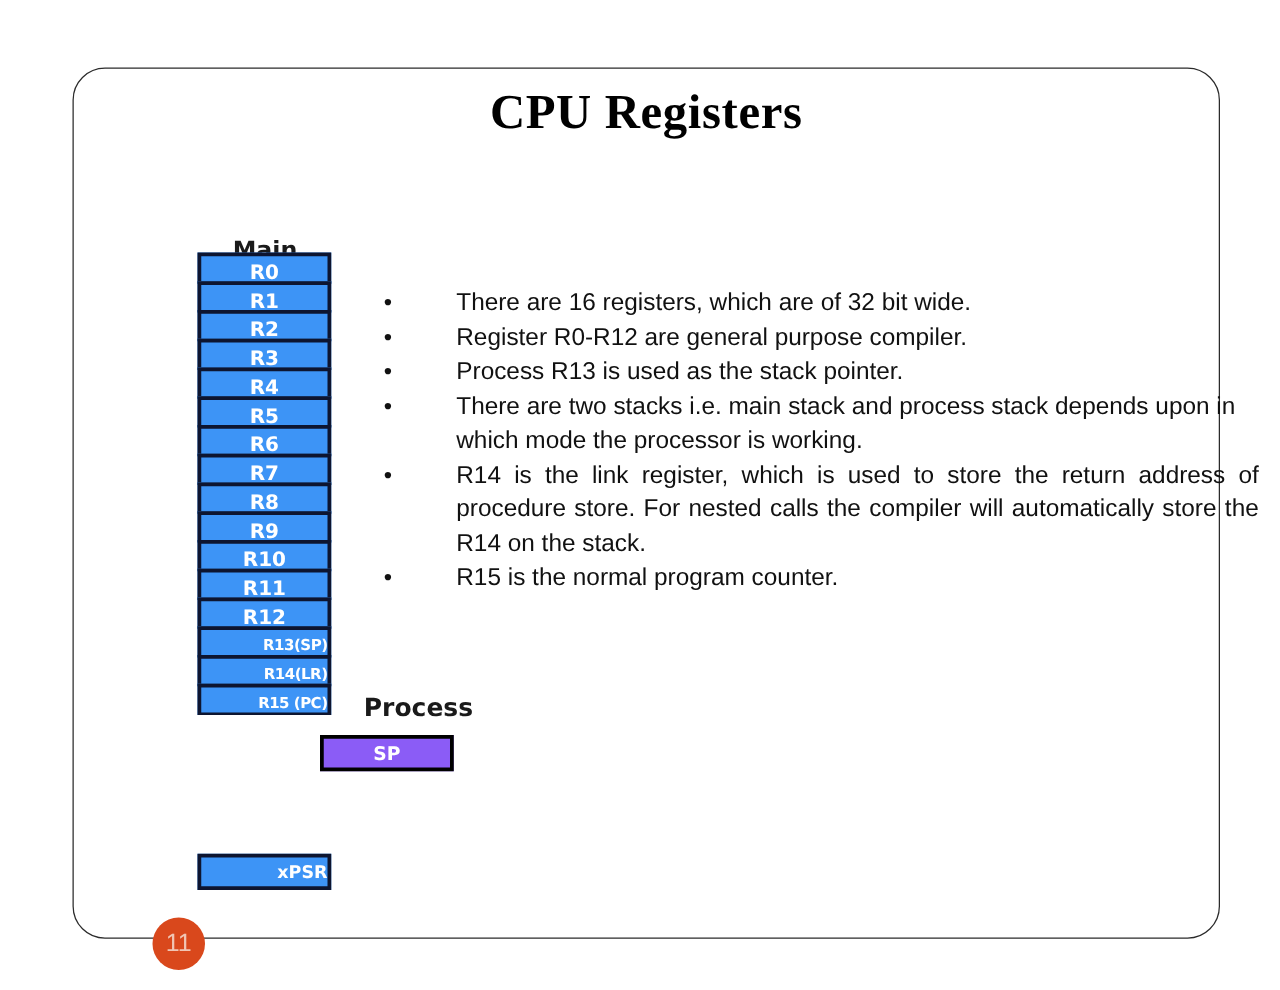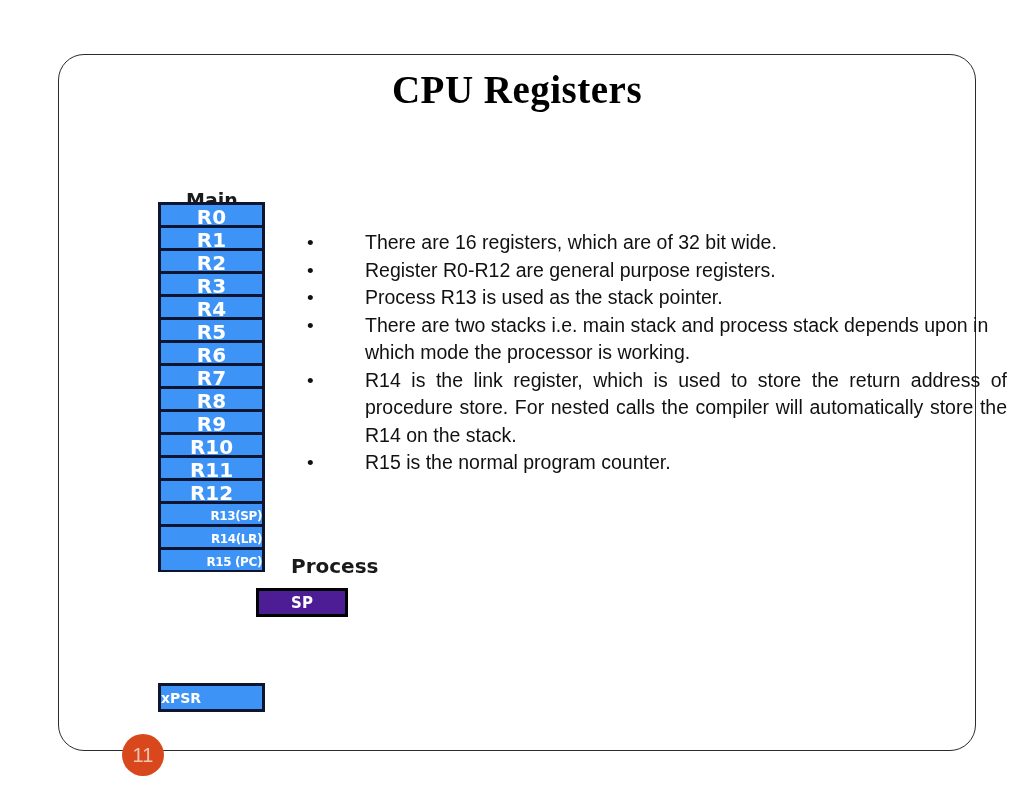--- a/index.html
+++ b/index.html
@@ -65,38 +65,38 @@
   .reg-cell {
     height: 25px;
     line-height: 25px;
     background: #3d94f6;
     border: 3px solid #0d1530;
     border-bottom-width: 2px;
     margin-top: -2px;
     text-align: center;
     font-family: "DejaVu Sans", sans-serif;
     font-weight: bold;
-    font-size: 20px;
+    font-size: 16px;
     color: #ffffff;
     box-sizing: border-box;
     position: relative;
   }
   .reg-cell:first-child { margin-top: 0; }
   .reg-cell.wide-label { font-size: 12px; letter-spacing: -0.4px; text-align: right; }
 
   #xpsr-cell {
     position: absolute;
     left: 99px;
     top: 628px;
     width: 107px;
     height: 29px;
     line-height: 25px;
     background: #3d94f6;
     border: 3px solid #0d1530;
-    text-align: left;
+    text-align: right;
     font-family: "DejaVu Sans", sans-serif;
     font-weight: bold;
     font-size: 14px;
     color: #ffffff;
     box-sizing: border-box;
   }
 
   
   #process-stack-label {
     position: absolute;
@@ -105,24 +105,24 @@
     font-family: "DejaVu Sans", sans-serif;
     font-weight: bold;
     font-size: 20px;
     color: #1a1a1a;
   }
 
   #sp-cell {
     position: absolute;
     left: 197px;
     top: 533px;
-    width: 92px;
+    width: 107px;
     height: 29px;
     line-height: 24px;
-    background: #4c1d95;
+    background: #8b5cf6;
     border: 3px solid #000000;
     text-align: center;
     font-family: "DejaVu Sans", sans-serif;
     font-weight: bold;
     font-size: 15px;
     color: #ffffff;
     box-sizing: border-box;
   }
 
   
@@ -206,21 +206,21 @@
 
   <div id="sp-cell">SP</div>
 
   <div id="bullet-list">
       <div class="bullet-item">
         <span class="bullet-marker">•</span>
         <span class="bullet-text">There are 16 registers, which are of 32 bit wide.</span>
       </div>
       <div class="bullet-item">
         <span class="bullet-marker">•</span>
-        <span class="bullet-text">Register R0-R12 are general purpose registers.</span>
+        <span class="bullet-text">Register R0-R12 are general purpose compiler.</span>
       </div>
       <div class="bullet-item">
         <span class="bullet-marker">•</span>
         <span class="bullet-text">Process R13 is used as the stack pointer.</span>
       </div>
       <div class="bullet-item">
         <span class="bullet-marker">•</span>
         <span class="bullet-text">There are two stacks i.e. main stack and process stack depends upon in which mode the processor is working.</span>
       </div>
       <div class="bullet-item">

